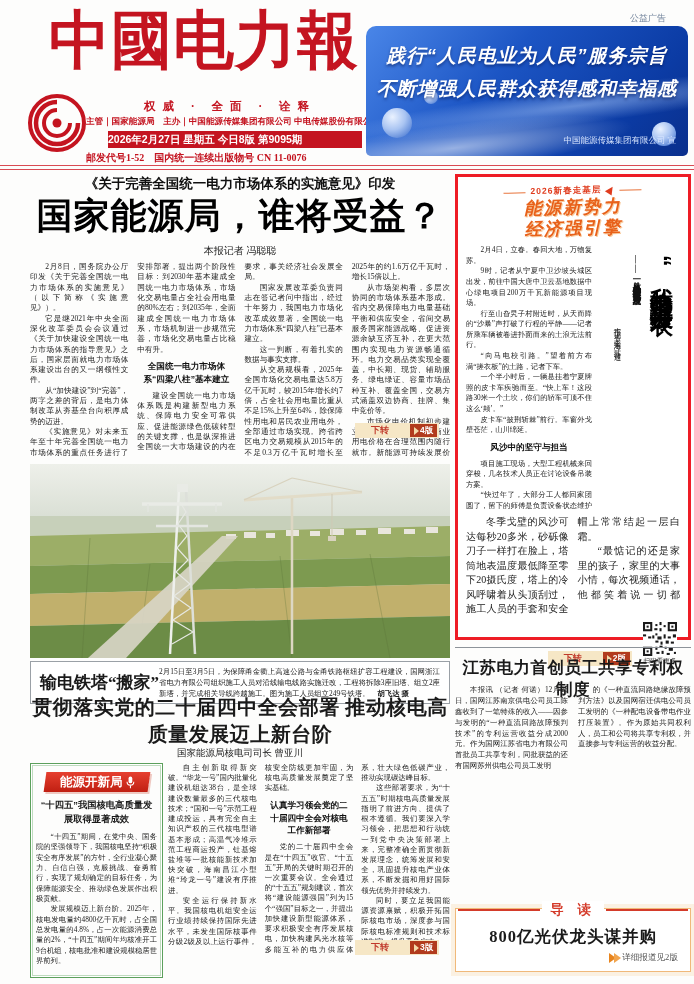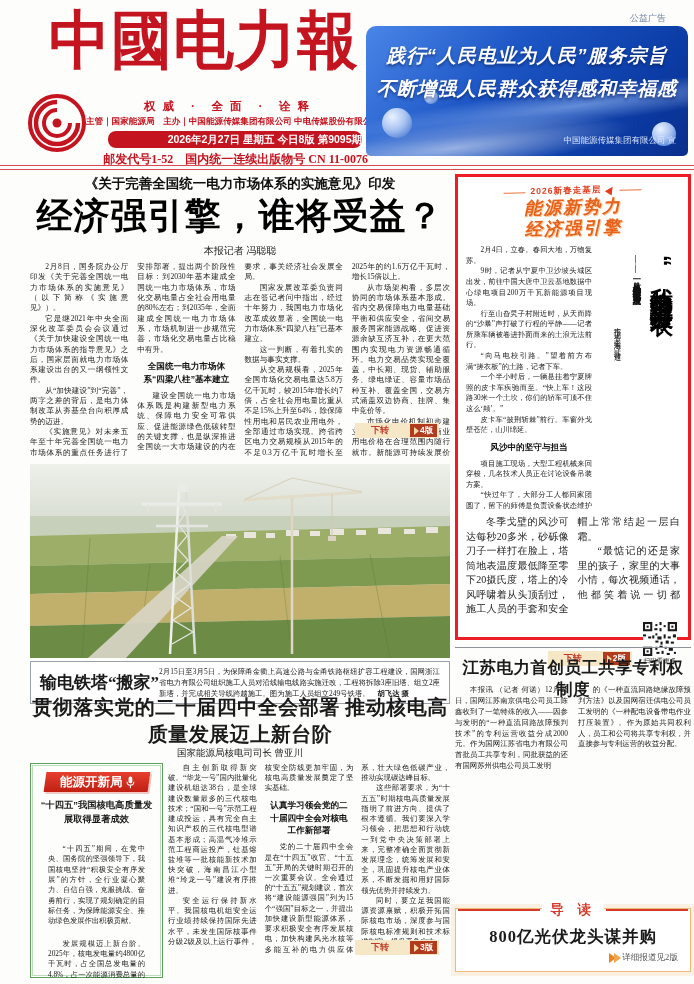--- a/index.html
+++ b/index.html
@@ -11,24 +11,24 @@
   }
   
   .masthead-title{position:absolute; left:44px; top:6px; width:320px; text-align:center;
     font-size:61px; line-height:1.15; font-weight:900; color:#c41420;
     font-family:"Liberation Serif", serif; transform:scaleY(1.04); letter-spacing:1px;}
   .masthead-tagline{position:absolute; left:96px; top:99px; width:268px; text-align:center;
     color:#c41420; font-size:11.5px; font-weight:700; letter-spacing:7px;}
   .masthead-org{position:absolute; left:86px; top:116px; width:282px; text-align:center;
     color:#c41420; font-size:8.6px; font-weight:700; white-space:nowrap;}
   .masthead-datebar{position:absolute; left:108px; top:131px; width:254px; height:17px;
-    background:#c41420; color:#fff; font-size:10.5px; font-weight:700; text-align:right;
-    line-height:17px; font-family:"Liberation Sans", sans-serif;border-radius:8px;}
-  .masthead-postal{position:absolute; left:86px; top:151px; width:282px; text-align:right;
-    color:#c41420; font-size:12px; font-weight:700;}
+    background:#c41420; color:#fff; font-size:10.5px; font-weight:700; text-align:left;
+    line-height:17px; font-family:"Liberation Sans", sans-serif;}
+  .masthead-postal{position:absolute; left:86px; top:151px; width:282px; text-align:left;
+    color:#c41420; font-size:10px; font-weight:700;}
   .logo{position:absolute; left:27px; top:93px; width:60px; height:60px;}
   
   .psa-tag{position:absolute; left:630px; top:12px; font-size:9px; color:#76879e;}
   .banner{position:absolute; left:366px; top:26px; width:322px; height:130px;
     border-radius:10px 10px 5px 5px; overflow:hidden;
     background:linear-gradient(130deg,#4a86e8 0%,#1c55c4 40%,#0b3ba4 78%,#0a2f8c 100%);}
   .banner .streak{position:absolute; left:-40px; top:58px; width:420px; height:90px;
     background:
       radial-gradient(ellipse 300px 40px at 30% 60%, rgba(255,255,255,.55), rgba(255,255,255,0) 60%),
       radial-gradient(ellipse 360px 26px at 60% 30%, rgba(180,210,255,.5), rgba(255,255,255,0) 70%);
@@ -81,21 +81,21 @@
   .energy-box{position:absolute; left:30px; top:763px; width:133px; height:215px;
     border:1px solid #5ca05c; box-shadow:inset 0 0 0 1px #fff, inset 0 0 0 2px #bfdcbf; padding:6px 5px;}
   .energy-label{width:104px; height:20px; margin:2px auto 7px; background:linear-gradient(#e6402f,#c01f12);
     color:#fff; font-weight:900; font-size:12.5px; font-family:"Liberation Sans", sans-serif;
     display:flex; align-items:center; justify-content:center; gap:4px; transform:skewX(-8deg);
     box-shadow:2px 2px 0 #efc9c2;}
   .energy-label .inner{transform:skewX(8deg); display:flex; align-items:center; gap:3px;}
   .energy-subhead{font-size:9.3px; font-weight:700; text-align:center; line-height:1.5; margin:2px 1px 5px;
     font-family:"Liberation Sans", sans-serif;}
   .energy-body{font-size:7.3px; line-height:1.42; text-align:justify; overflow:hidden; height:148px;}
-  .energy-body p{margin:12px; text-indent:2em;}
+  .energy-body p{margin:0; text-indent:2em;}
   .nuc-cols{position:absolute; left:168px; top:763px; width:282px; height:215px;
     column-count:3; column-gap:8px; font-size:7.4px; line-height:1.38; text-align:justify; overflow:hidden;}
   
   .feature{position:absolute; left:455px; top:174px; width:236px; height:466px;
     border:3px solid #ee1c25; background:#fff; padding:6px 8px 5px;}
   .feature-logo{text-align:center; transform:rotate(-1.5deg); margin-top:2px;}
   .feature-kicker{display:flex; align-items:center; justify-content:center; gap:5px;
     color:#e03c1e; font-size:8.6px; font-weight:700; letter-spacing:1px; font-family:"Liberation Sans", sans-serif;}
   .feature-kicker::before, .feature-kicker::after{content:""; width:22px; border-top:1.5px solid #e8743c;}
   .rocket-icon{width:0; height:0; border-left:4px solid transparent; border-right:4px solid transparent;
@@ -165,21 +165,21 @@
     <div class="sphere s1"></div>
     <div class="sphere s2"></div>
     <div class="sphere s3"></div>
     <div class="banner-line l1">践行“人民电业为人民”服务宗旨</div>
     <div class="banner-line l2">不断增强人民群众获得感和幸福感</div>
     <div class="banner-credit">中国能源传媒集团有限公司 宣</div>
   </div>
   <div class="header-rule"></div>
 
   <div class="lead-kicker">《关于完善全国统一电力市场体系的实施意见》印发</div>
-  <div class="lead-headline">经济强引擎，谁将受益？</div>
+  <div class="lead-headline">国家能源局，谁将受益？</div>
   <div class="lead-byline">本报记者 冯聪聪</div>
   <div class="lead-cols cols">
     <div>
         <p>2月8日，国务院办公厅印发《关于完善全国统一电力市场体系的实施意见》（以下简称《实施意见》）。</p>
         <p>它是继2021年中央全面深化改革委员会会议通过《关于加快建设全国统一电力市场体系的指导意见》之后，国家层面就电力市场体系建设出台的又一纲领性文件。</p>
         <p>从“加快建设”到“完善”，两字之差的背后，是电力体制改革从夯基垒台向积厚成势的迈进。</p>
         <p>《实施意见》对未来五年至十年完善全国统一电力市场体系的重点任务进行了安排部署，提出两个阶段性目标：到2030年基本建成全国统一电力市场体系，市场化交易电量占全社会用电量的80%左右；到2035年，全面建成全国统一电力市场体系，市场机制进一步规范完善，市场化交易电量占比稳中有升。</p>
       </div>
     <p class="col-subhead">全国统一电力市场体系“四梁八柱”基本建立</p>
     <div>

